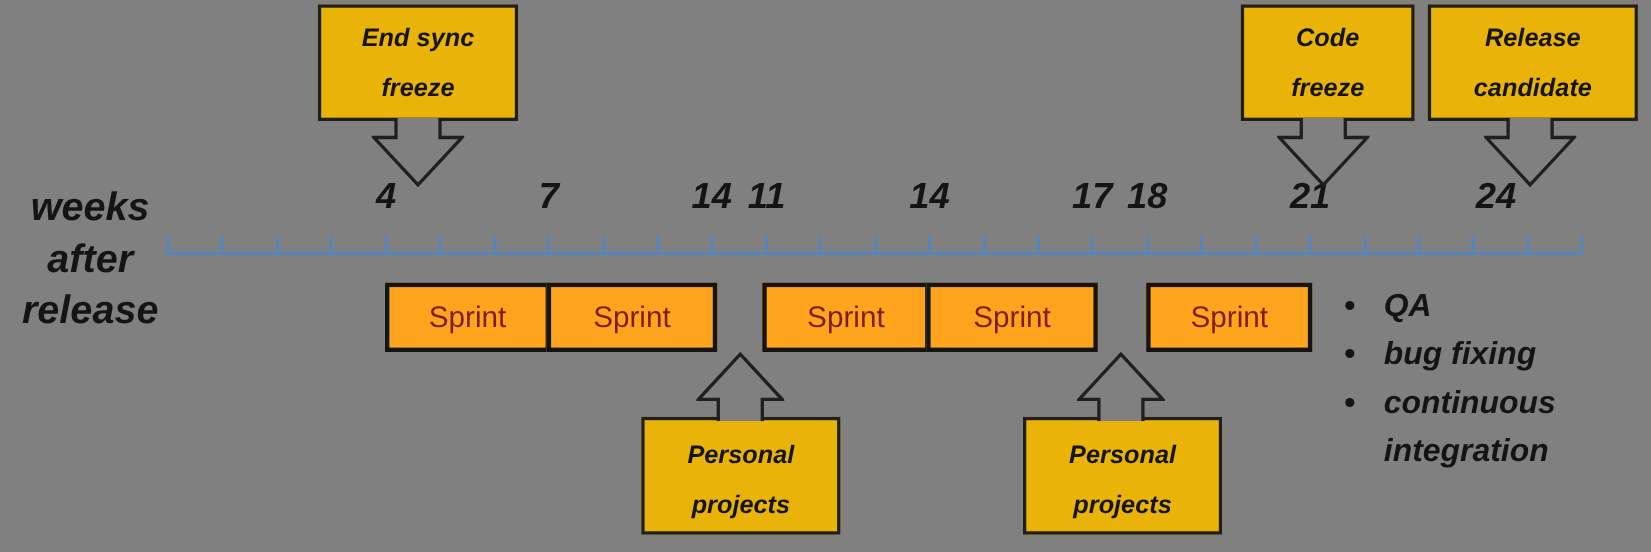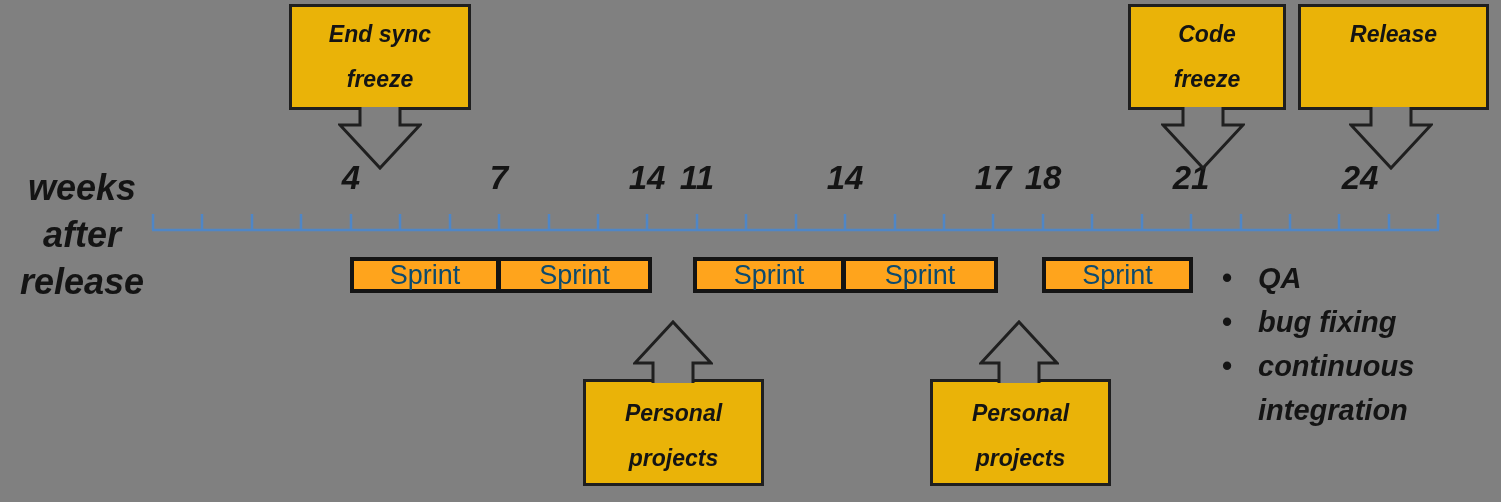--- a/index.html
+++ b/index.html
@@ -42,27 +42,27 @@
   }
   #timeline-svg{position:absolute;left:150px;top:210px;z-index:1;}
   
   .phase-label{
     position:absolute;left:143px;top:260px;width:210px;
     text-align:center;font-style:italic;font-weight:bold;
     font-size:29px;line-height:43px;
   }
   
   .sprint{
-    position:absolute;top:257px;height:36px;
+    position:absolute;top:257px;height:63px;
     box-sizing:border-box;
     background:#FFA41C;
     border:4px solid #141414;
     display:flex;align-items:center;justify-content:center;
     font-size:27px;font-weight:normal;font-style:normal;
-    color:#0c4a6e;
+    color:#7f1d1d;
     z-index:2;
   }
   
   .bullet-list{
     position:absolute;left:1222px;top:256px;width:278px;
     list-style:none;margin:0;padding:0;
     font-style:italic;font-weight:bold;font-size:29px;line-height:44px;
   }
   .bullet-list li{display:flex;align-items:flex-start;}
   .bullet-list .dot{width:36px;flex:0 0 36px;font-style:normal;}
@@ -84,20 +84,21 @@
   <div class="callout callout-top" style="left:1128px;top:4px;width:158px;height:106px;">
     <span class="ln">Code</span>
     <span class="ln">freeze</span>
   </div>
   <svg class="arrow-svg" style="left:1161px;top:107px;" width="84" height="64" viewBox="0 0 84 64">
     <path d="M22 0 V18 H2 L42 61 L82 18 H62 V0" fill="#808080" stroke="#1f1f1f" stroke-width="3"></path>
   </svg>
 
   <div class="callout callout-top" style="left:1298px;top:4px;width:191px;height:106px;">
     <span class="ln">Release</span>
+    <span class="ln">candidate</span>
   </div>
   <svg class="arrow-svg" style="left:1349px;top:107px;" width="84" height="64" viewBox="0 0 84 64">
     <path d="M22 0 V18 H2 L42 61 L82 18 H62 V0" fill="#808080" stroke="#1f1f1f" stroke-width="3"></path>
   </svg>
 
   <div class="axis-label">
     <span class="ln" style="display:block">weeks</span>
     <span class="ln" style="display:block">after</span>
     <span class="ln" style="display:block">release</span>
   </div>

